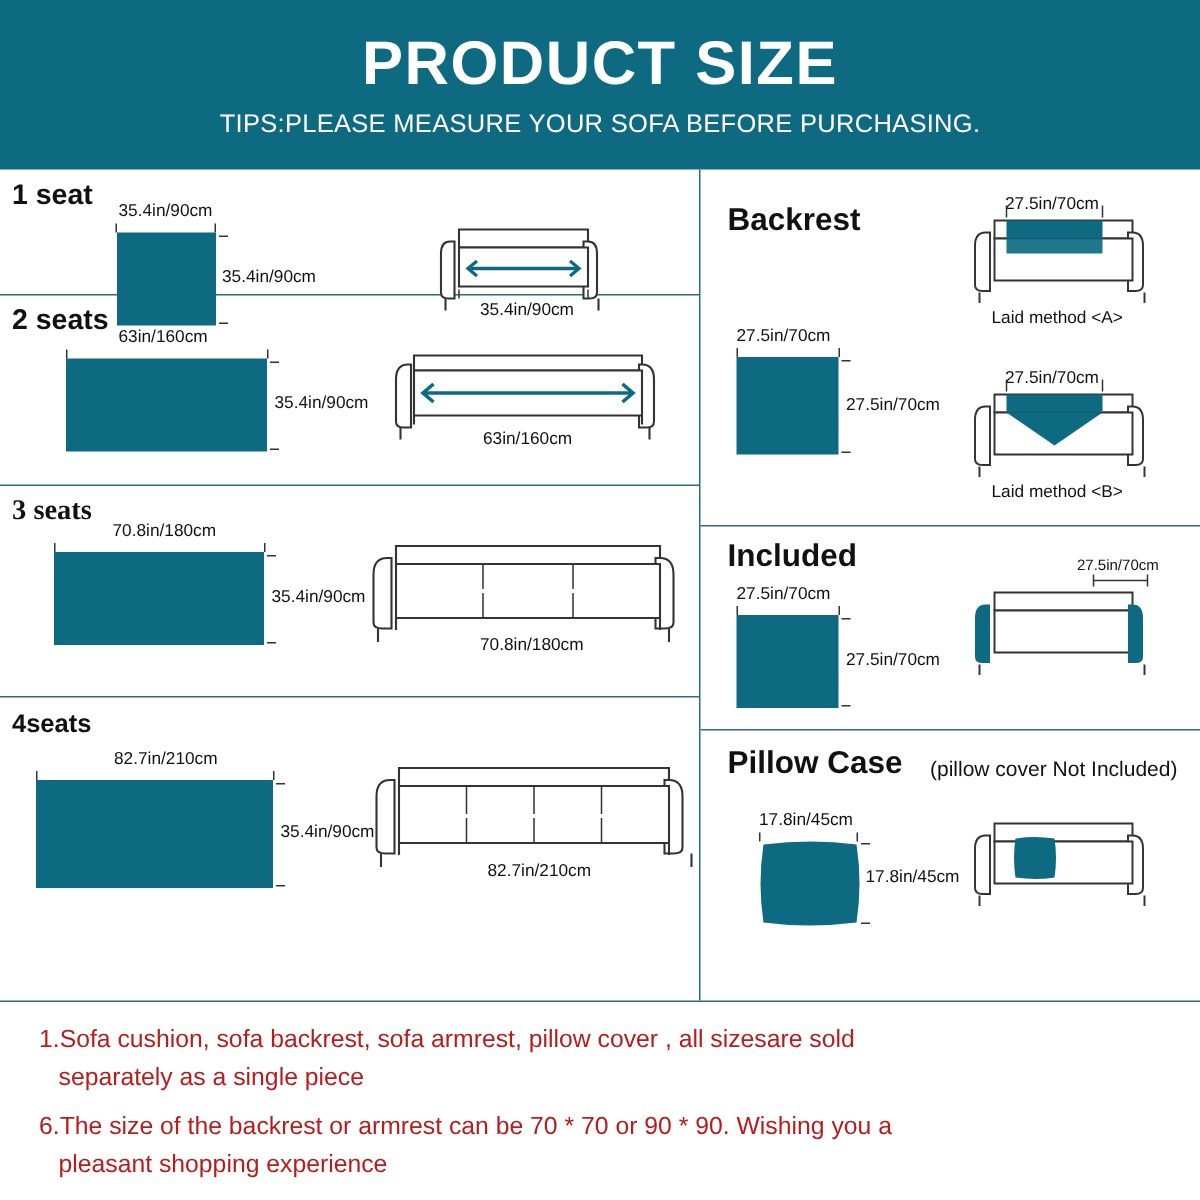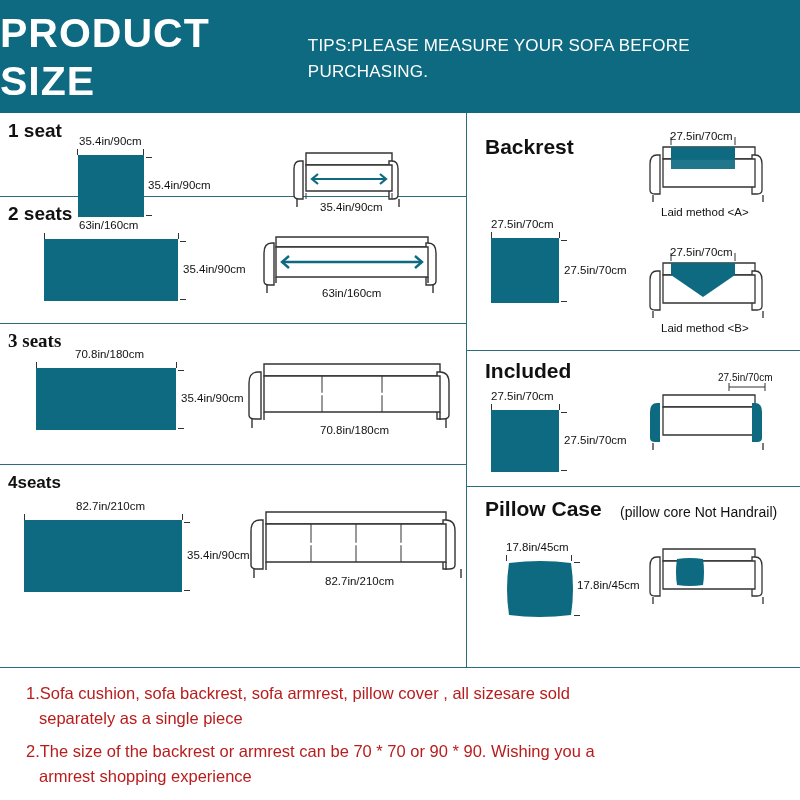--- a/index.html
+++ b/index.html
@@ -9,21 +9,21 @@
     font-family:"Liberation Sans", sans-serif;
     color:#1a1a1a;
     overflow:hidden;
   }
   .page{position:relative;width:800px;height:800px;}
 
   
   .header{
     position:absolute;left:0;top:0;width:800px;height:113px;
     background:#0d6a81;
-    display:flex;flex-direction:row;align-items:center;justify-content:center;
+    display:flex;flex-direction:column;align-items:center;justify-content:center;
   }
   .header-title{
     color:#ffffff;font-size:41px;font-weight:bold;letter-spacing:1px;
     line-height:48px;
   }
   .header-sub{
     color:#ffffff;font-size:17px;line-height:26px;margin-top:4px;letter-spacing:.2px;
   }
 
   
@@ -277,21 +277,21 @@
           <path d="M288 52 q7 0 7 9 v26 q0 4 -5 4 h-5 v-39 z" fill="#0d6a81"></path>
           <g stroke="#333" stroke-width="1" fill="none">
             <path d="M262 36 h36 M262 32 v8 M298 32 v8"></path>
           </g>
         </svg>
         <div class="lbl sm" style="left:251px;top:21px;">27.5in/70cm</div>
       </div>
 
       <div class="row" style="height:180px;border-bottom:none;">
         <div class="sec-title" style="left:18px;top:10px;font-size:21px;">Pillow Case</div>
-        <div class="sec-note" style="left:153px;top:17px;font-size:14px;">(pillow core Not Handrail)</div>
+        <div class="sec-note" style="left:153px;top:17px;font-size:14px;">(pillow cover Not Included)</div>
 
         <div class="lbl" style="left:39px;top:54px;">17.8in/45cm</div>
         <div class="gl v" style="left:39px;top:68px;height:6px;"></div>
         <div class="gl v" style="left:104px;top:68px;height:6px;"></div>
         <div class="gl h" style="left:107px;top:75px;width:6px;"></div>
         <div class="gl h" style="left:107px;top:128px;width:6px;"></div>
         <div class="lbl" style="left:110px;top:92px;">17.8in/45cm</div>
 
         <svg class="ov" width="334" height="180">
           <path d="M42 76 q32 -4 62 0 q4 26 0 52 q-32 4 -62 0 q-4 -26 0 -52 z" fill="#0d6a81"></path>
@@ -308,17 +308,17 @@
           <path d="M210 72 q13 -2 26 0 q2 13 0 26 q-13 2 -26 0 q-2 -13 0 -26 z" fill="#0d6a81"></path>
         </svg>
       </div>
 
     </div>
   </div>
 
   <div class="footer">
     <div class="foot-line">1.Sofa cushion, sofa backrest, sofa armrest, pillow cover ,  all sizesare sold</div>
     <div class="foot-line foot-indent">separately as a single piece</div>
-    <div class="foot-line" style="margin-top:8px;">2.The size of the backrest or armrest can be 70 * 70 or 90 * 90. Wishing you a</div>
-    <div class="foot-line foot-indent">armrest shopping experience</div>
+    <div class="foot-line" style="margin-top:8px;">6.The size of the backrest or armrest can be 70 * 70 or 90 * 90. Wishing you a</div>
+    <div class="foot-line foot-indent">pleasant shopping experience</div>
   </div>
 
 </div>
 
 </body></html>

